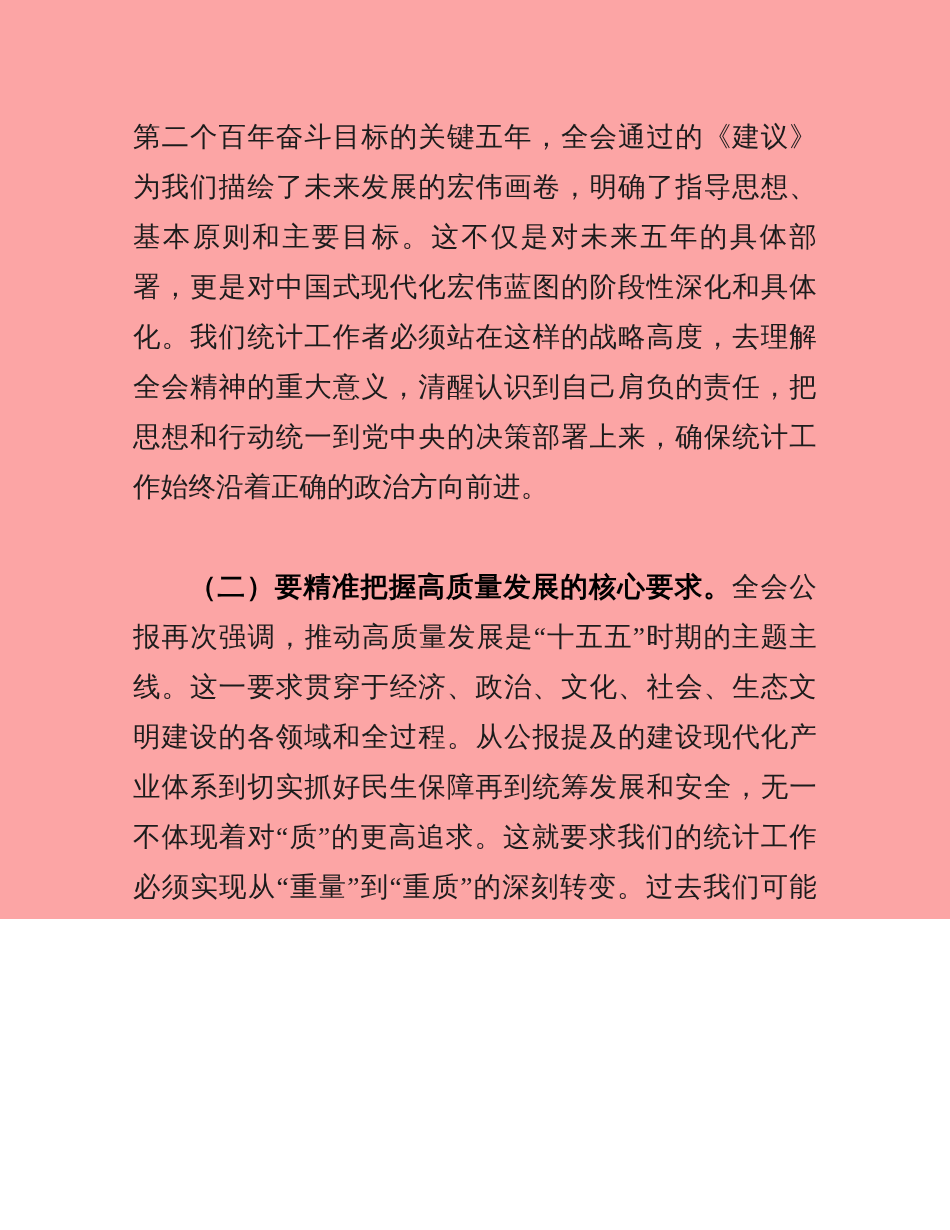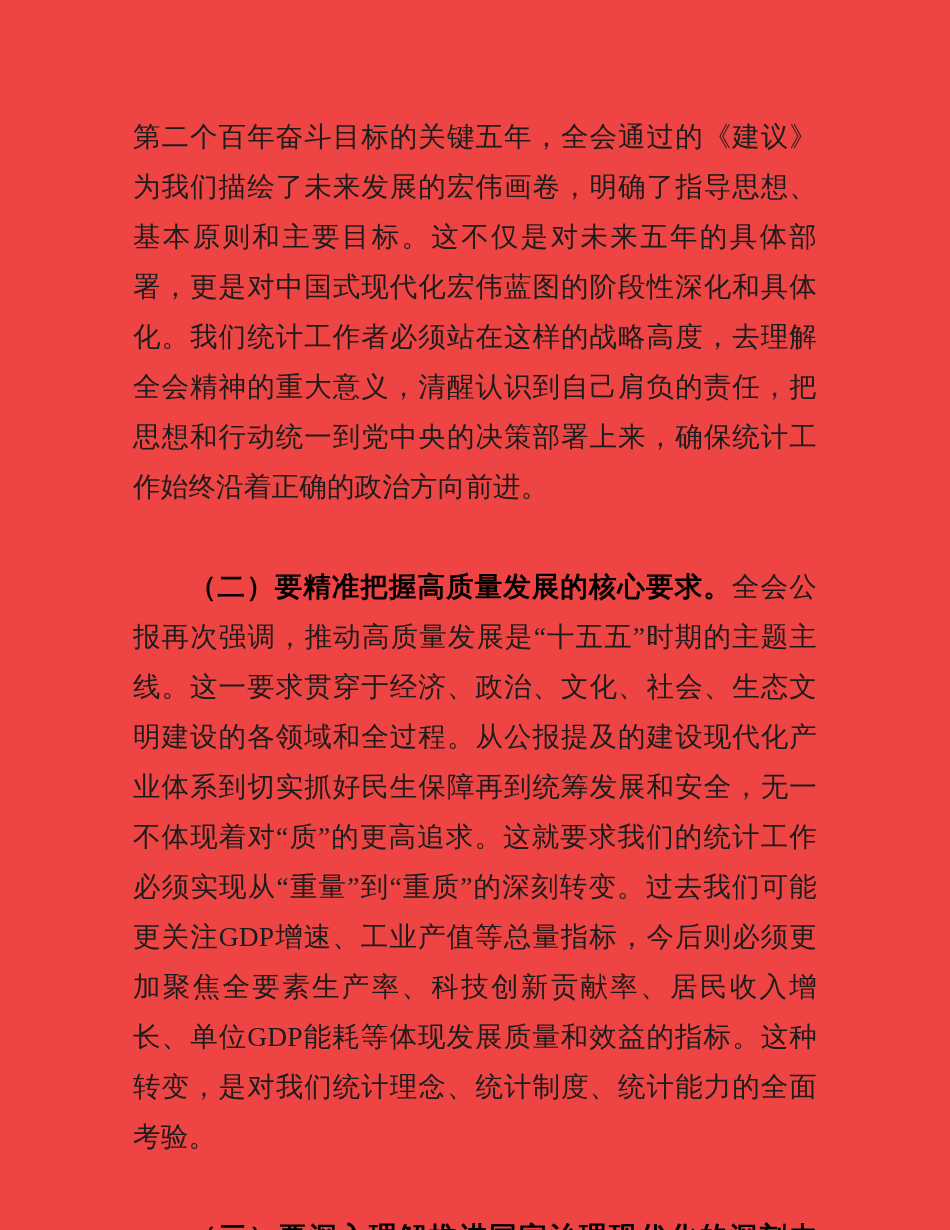--- a/index.html
+++ b/index.html
@@ -8,22 +8,22 @@
     padding: 0;
     background: #ffffff;
   }
   body {
     font-family: "Liberation Serif", "DejaVu Serif", serif;
     color: #1a1a1a;
   }
   .page {
     position: relative;
     width: 950px;
-    height: 1230px;
-    background: #ef4444;
+    height: 919px;
+    background: #fca5a5;
     margin: 0 auto;
     overflow: hidden;
     box-sizing: border-box;
   }
   .text-column {
     position: absolute;
     left: 133px;
     top: 112px;
     width: 684px;
   }

